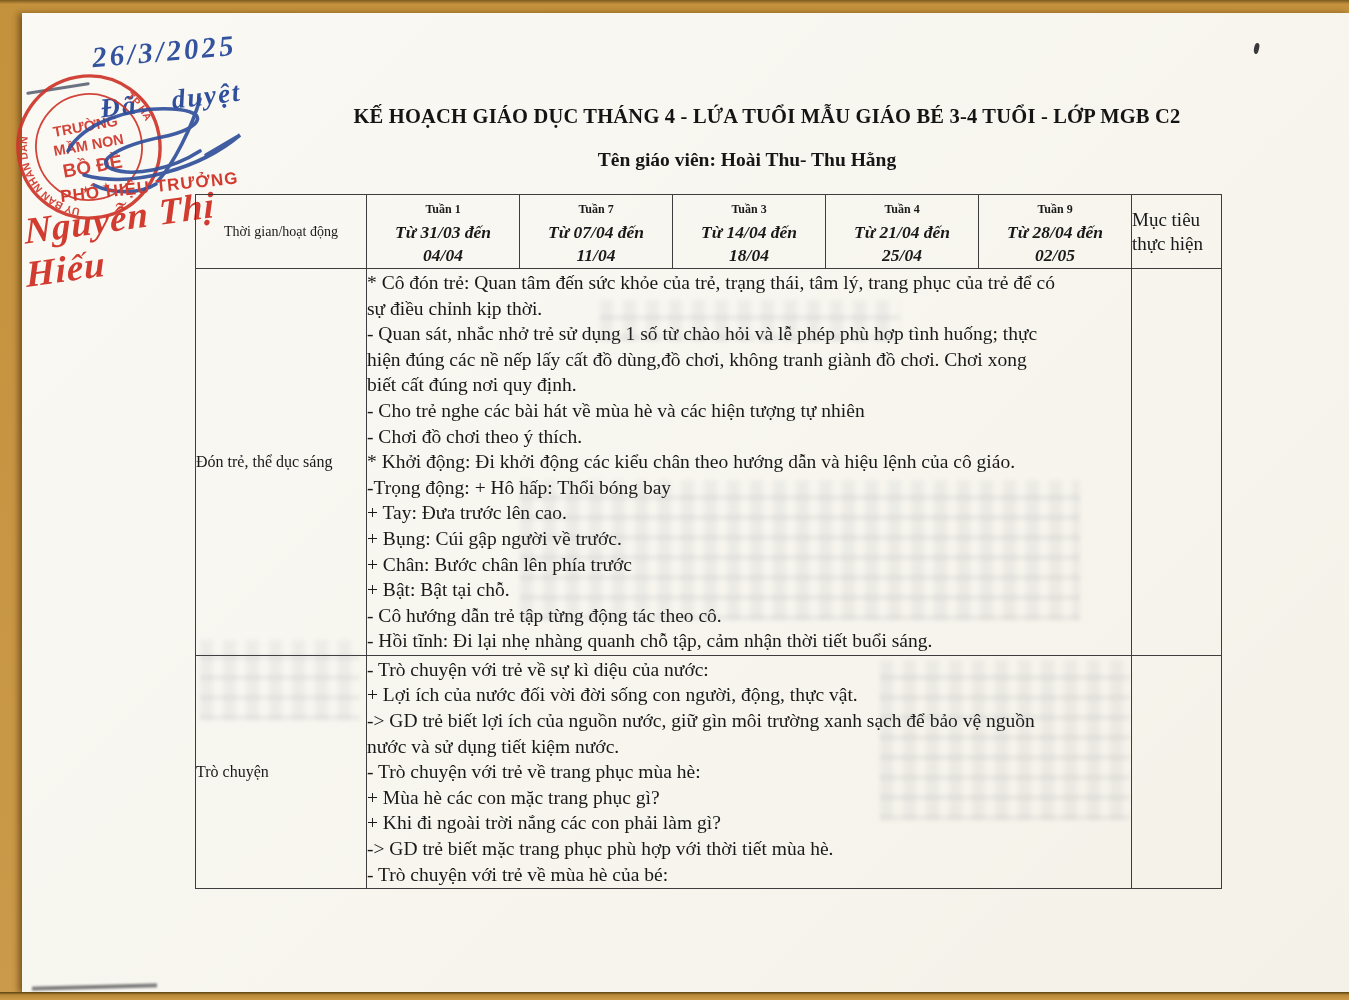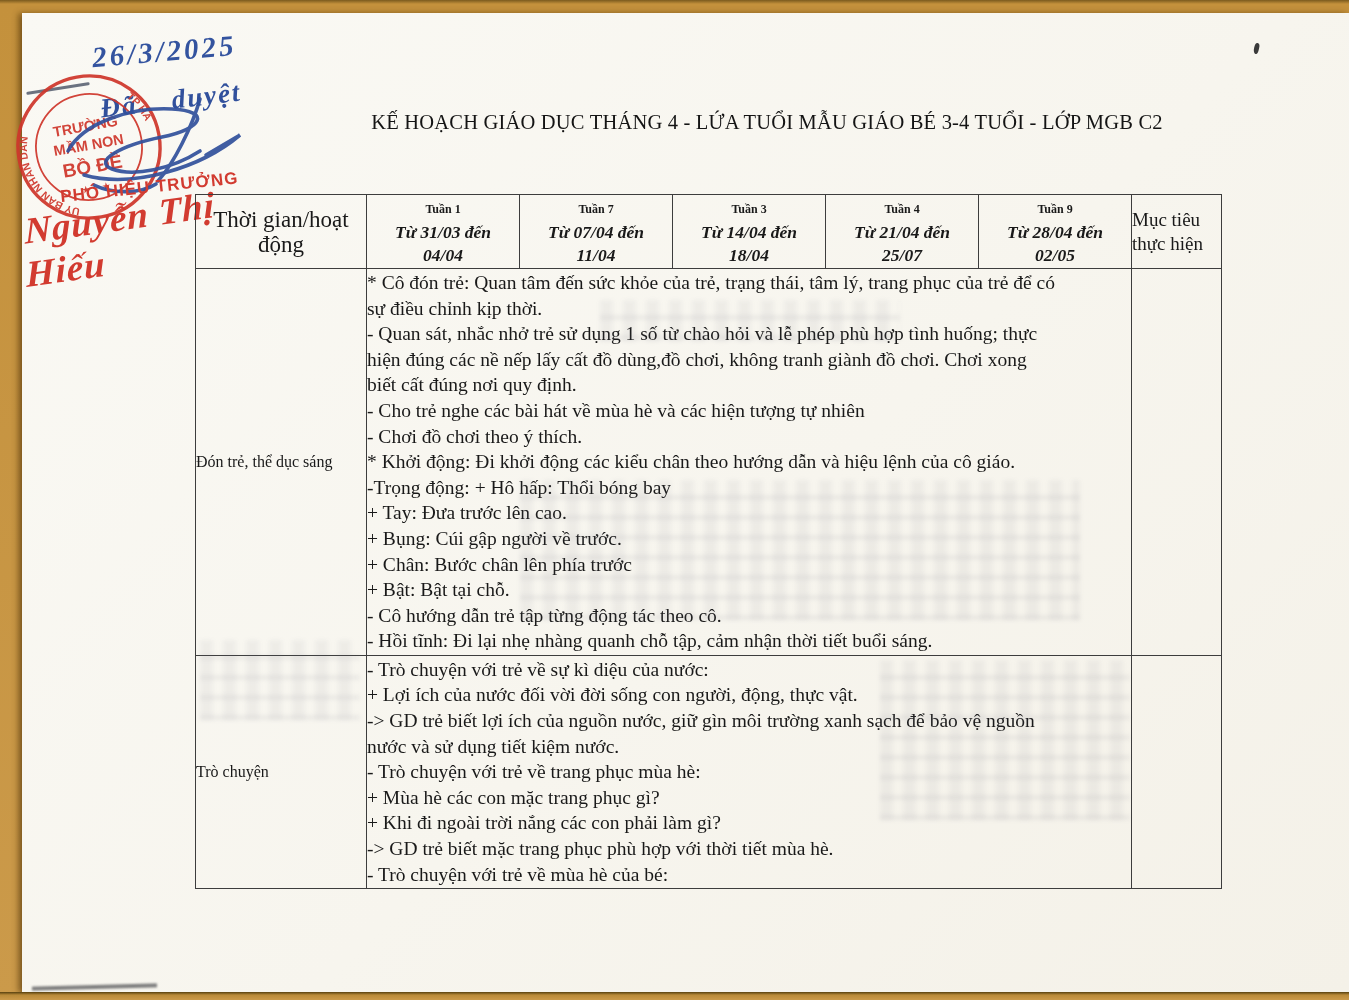--- a/index.html
+++ b/index.html
@@ -38,36 +38,36 @@
   .signer-name{
     position:absolute;left:2px;top:178px;width:270px;color:#d23b30;
     font-size:37px;font-style:italic;font-weight:bold;letter-spacing:1px;
     transform:rotate(-8deg) skewX(-6deg);
   }
   .sig-blue{position:absolute;left:28px;top:66px;width:218px;height:118px;}
   .pen-mark{position:absolute;left:1232px;top:30px;width:5px;height:11px;background:#3a3a3a;border-radius:50% 50% 40% 60%;transform:rotate(14deg);}
   .smudge-bl{position:absolute;left:10px;top:972px;width:125px;height:4px;background:#7d7d7d;filter:blur(1px);transform:rotate(-1.5deg);}
   
   .doc-title{
-    position:absolute;left:240px;top:98px;width:1010px;text-align:center;
-    font-size:20.5px;font-weight:normal;color:#141414;letter-spacing:.2px;
+    position:absolute;left:240px;top:92px;width:1010px;text-align:center;
+    font-size:20.5px;font-weight:bold;color:#141414;letter-spacing:.2px;
   }
   .doc-teacher{
     position:absolute;left:240px;top:136px;width:970px;text-align:center;
     font-size:19.5px;font-weight:bold;color:#161616;
   }
   
   table.plan{
     position:absolute;left:173px;top:181px;border-collapse:collapse;table-layout:fixed;
     color:#191919;
   }
   table.plan td,table.plan th{
     border:1.6px solid #3d3d3d;padding:0;vertical-align:middle;font-weight:normal;
   }
-  th.corner{width:170px;font-size:23px;font-weight:bold;text-align:center;line-height:25px;}
+  th.corner{width:170px;font-size:14px;font-weight:bold;text-align:center;line-height:25px;}
   th.week{width:152px;text-align:center;}
   th.target{width:89px;font-size:19px;font-weight:bold;text-align:left;line-height:24px;}
   thead tr{height:74px;}
   .week-label{font-size:12px;font-weight:bold;line-height:24px;}
   .week-range{font-size:17.5px;font-weight:bold;font-style:italic;line-height:23px;padding:0 10px;}
   td.activity{font-size:16px;font-weight:bold;text-align:left;padding:0 4px 0 6px;line-height:26px;}
   td.content{
     font-size:19.5px;line-height:25.6px;text-align:left;vertical-align:top;
     padding:3px 4px 0 5px;white-space:pre-line;margin-top:24px;
   }
@@ -116,40 +116,41 @@
         <path d="M44,106 C64,116 92,114 106,105"></path>
       </g>
     </svg>
 
     <div class="signer-title">PHÓ HIỆU TRƯỞNG</div>
     <div class="signer-name">Nguyễn Thị Hiếu</div>
     <div class="pen-mark"></div>
     <div class="smudge-bl"></div>
 
     <div class="doc-title">KẾ HOẠCH GIÁO DỤC THÁNG 4 - LỨA TUỔI MẪU GIÁO BÉ 3-4 TUỔI - LỚP MGB C2</div>
+    <div class="doc-teacher">Tên giáo viên: Hoài Thu- Thu Hằng</div>
 
     <table class="plan">
       <thead>
         <tr>
           <th class="corner">Thời gian/hoạt động</th>
           <th class="week">
             <div class="week-label">Tuần 1</div>
             <div class="week-range">Từ 31/03 đến 04/04</div>
           </th>
           <th class="week">
             <div class="week-label">Tuần 7</div>
             <div class="week-range">Từ 07/04 đến 11/04</div>
           </th>
           <th class="week">
             <div class="week-label">Tuần 3</div>
             <div class="week-range">Từ 14/04 đến 18/04</div>
           </th>
           <th class="week">
             <div class="week-label">Tuần 4</div>
-            <div class="week-range">Từ 21/04 đến 25/07</div>
+            <div class="week-range">Từ 21/04 đến 25/04</div>
           </th>
           <th class="week">
             <div class="week-label">Tuần 9</div>
             <div class="week-range">Từ 28/04 đến 02/05</div>
           </th>
           <th class="target">Mục tiêu thực hiện</th>
         </tr>
       </thead>
       <tbody>
         <tr class="row1">

